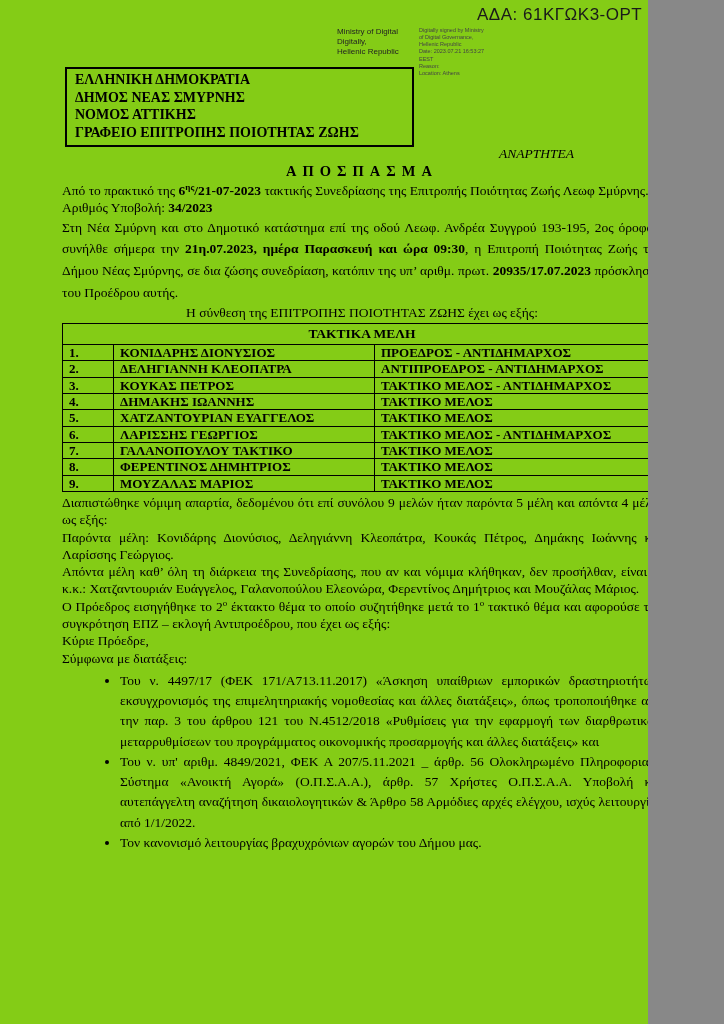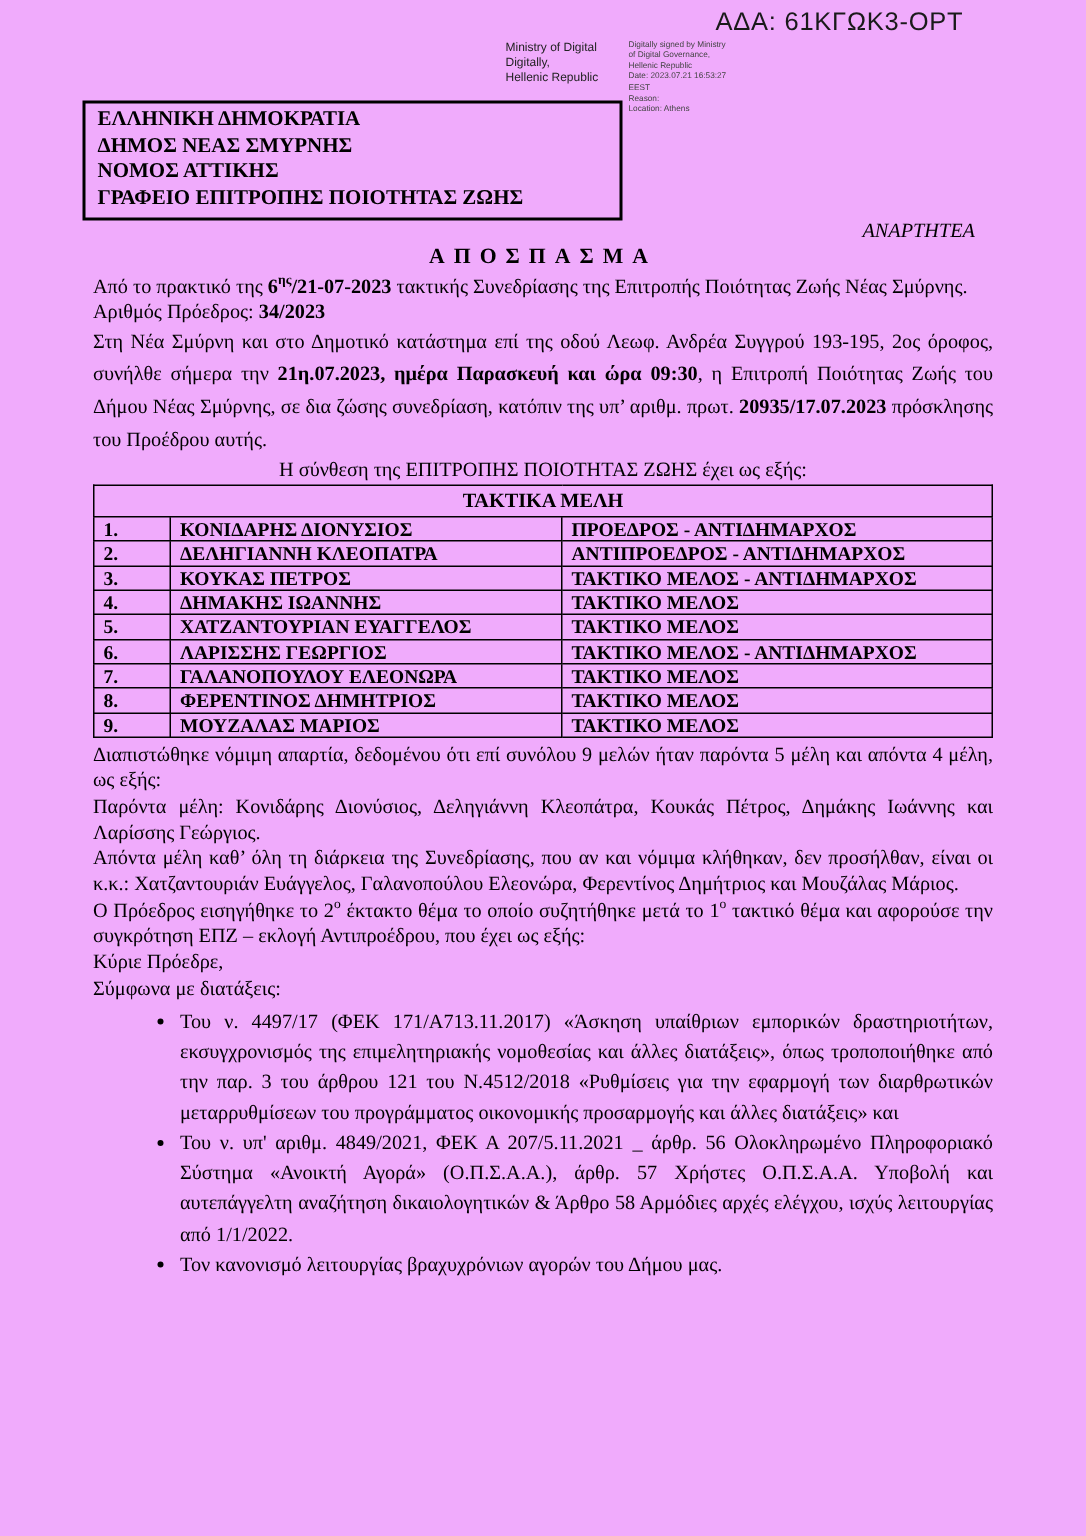--- a/index.html
+++ b/index.html
@@ -1,19 +1,19 @@
 <!DOCTYPE html>
 <html><head>
 <meta charset="utf-8">
 <style>
   html,body{margin:0;padding:0;background:#888;}
   .page{
     position:relative;
-    width:724px;height:1024px;
-    background:#f0abfc;
+    width:648px;height:1024px;
+    background:#84cc16;
     color:#000;
     font-family:"Liberation Serif", serif;
     overflow:hidden;
   }
   
   .ada{
     position:absolute;top:5px;left:477px;
     font-family:"Liberation Sans", sans-serif;
     font-size:17px;font-weight:500;letter-spacing:.5px;
     color:#1a1a1a;
@@ -25,23 +25,23 @@
   .ministry{
     font-family:"Liberation Sans", sans-serif;
     font-size:8px;line-height:1.25;color:#222;width:75px;
   }
   .sig-details{
     font-family:"Liberation Sans", sans-serif;
     font-size:5.5px;line-height:1.3;color:#444;width:90px;
   }
   
   .letterhead{
-    position:absolute;top:67px;left:55px;width:329px;
+    position:absolute;top:67px;left:65px;width:329px;
     border:2px solid #000;
-    padding:2px 19px 4px 8px;
+    padding:2px 8px 4px 8px;
     font-weight:bold;font-size:14px;line-height:1.25;
   }
   .annotation{
     position:absolute;top:146px;right:74px;
     font-style:italic;font-size:13.5px;
   }
   
   .content{
     position:absolute;top:163px;left:62px;width:600px;
     font-size:13.5px;
@@ -112,23 +112,23 @@
     <div>ΝΟΜΟΣ ΑΤΤΙΚΗΣ</div>
     <div>ΓΡΑΦΕΙΟ ΕΠΙΤΡΟΠΗΣ ΠΟΙΟΤΗΤΑΣ ΖΩΗΣ</div>
   </div>
 
   <div class="annotation">ΑΝΑΡΤΗΤΕΑ</div>
 
   <div class="content">
 
     <div class="doc-title">ΑΠΟΣΠΑΣΜΑ</div>
 
-    <p><span>Από το πρακτικό της </span><span class="bold">6</span><sup class="ss bold">ης</sup><span class="bold">/21-07-2023</span><span> τακτικής Συνεδρίασης της Επιτροπής Ποιότητας Ζωής Νέας Σμύρνης.</span></p>
-
-    <p><span>Αριθμός Πρόεδρος: </span><span class="bold">34/2023</span></p>
+    <p><span>Από το πρακτικό της </span><span class="bold">6</span><sup class="ss bold">ης</sup><span class="bold">/21-07-2023</span><span> τακτικής Συνεδρίασης της Επιτροπής Ποιότητας Ζωής Λεωφ Σμύρνης.</span></p>
+
+    <p><span>Αριθμός Υποβολή: </span><span class="bold">34/2023</span></p>
 
 
     <p class="venue"><span>Στη Νέα Σμύρνη και στο Δημοτικό κατάστημα επί της οδού Λεωφ. Ανδρέα Συγγρού 193-195, 2ος όροφος, συνήλθε σήμερα την </span><span class="bold">21η.07.2023, ημέρα Παρασκευή και ώρα 09:30</span><span>, η Επιτροπή Ποιότητας Ζωής του Δήμου Νέας Σμύρνης, σε δια ζώσης συνεδρίαση, κατόπιν της υπ’ αριθμ. πρωτ. </span><span class="bold">20935/17.07.2023</span><span> πρόσκλησης του Προέδρου αυτής.</span></p>
 
     <p class="centered">Η σύνθεση της ΕΠΙΤΡΟΠΗΣ ΠΟΙΟΤΗΤΑΣ ΖΩΗΣ έχει ως εξής:</p>
 
     <table class="members">
       <thead>
         <tr>
           <th colspan="3">ΤΑΚΤΙΚΑ ΜΕΛΗ</th>
@@ -160,21 +160,21 @@
             <td class="col-name">ΧΑΤΖΑΝΤΟΥΡΙΑΝ ΕΥΑΓΓΕΛΟΣ</td>
             <td>ΤΑΚΤΙΚΟ ΜΕΛΟΣ</td>
           </tr>
         <tr>
             <td class="col-num">6.</td>
             <td class="col-name">ΛΑΡΙΣΣΗΣ ΓΕΩΡΓΙΟΣ</td>
             <td>ΤΑΚΤΙΚΟ ΜΕΛΟΣ - ΑΝΤΙΔΗΜΑΡΧΟΣ</td>
           </tr>
         <tr>
             <td class="col-num">7.</td>
-            <td class="col-name">ΓΑΛΑΝΟΠΟΥΛΟΥ ΕΛΕΟΝΩΡΑ</td>
+            <td class="col-name">ΓΑΛΑΝΟΠΟΥΛΟΥ ΤΑΚΤΙΚΟ</td>
             <td>ΤΑΚΤΙΚΟ ΜΕΛΟΣ</td>
           </tr>
         <tr>
             <td class="col-num">8.</td>
             <td class="col-name">ΦΕΡΕΝΤΙΝΟΣ ΔΗΜΗΤΡΙΟΣ</td>
             <td>ΤΑΚΤΙΚΟ ΜΕΛΟΣ</td>
           </tr>
         <tr>
             <td class="col-num">9.</td>
             <td class="col-name">ΜΟΥΖΑΛΑΣ ΜΑΡΙΟΣ</td>

